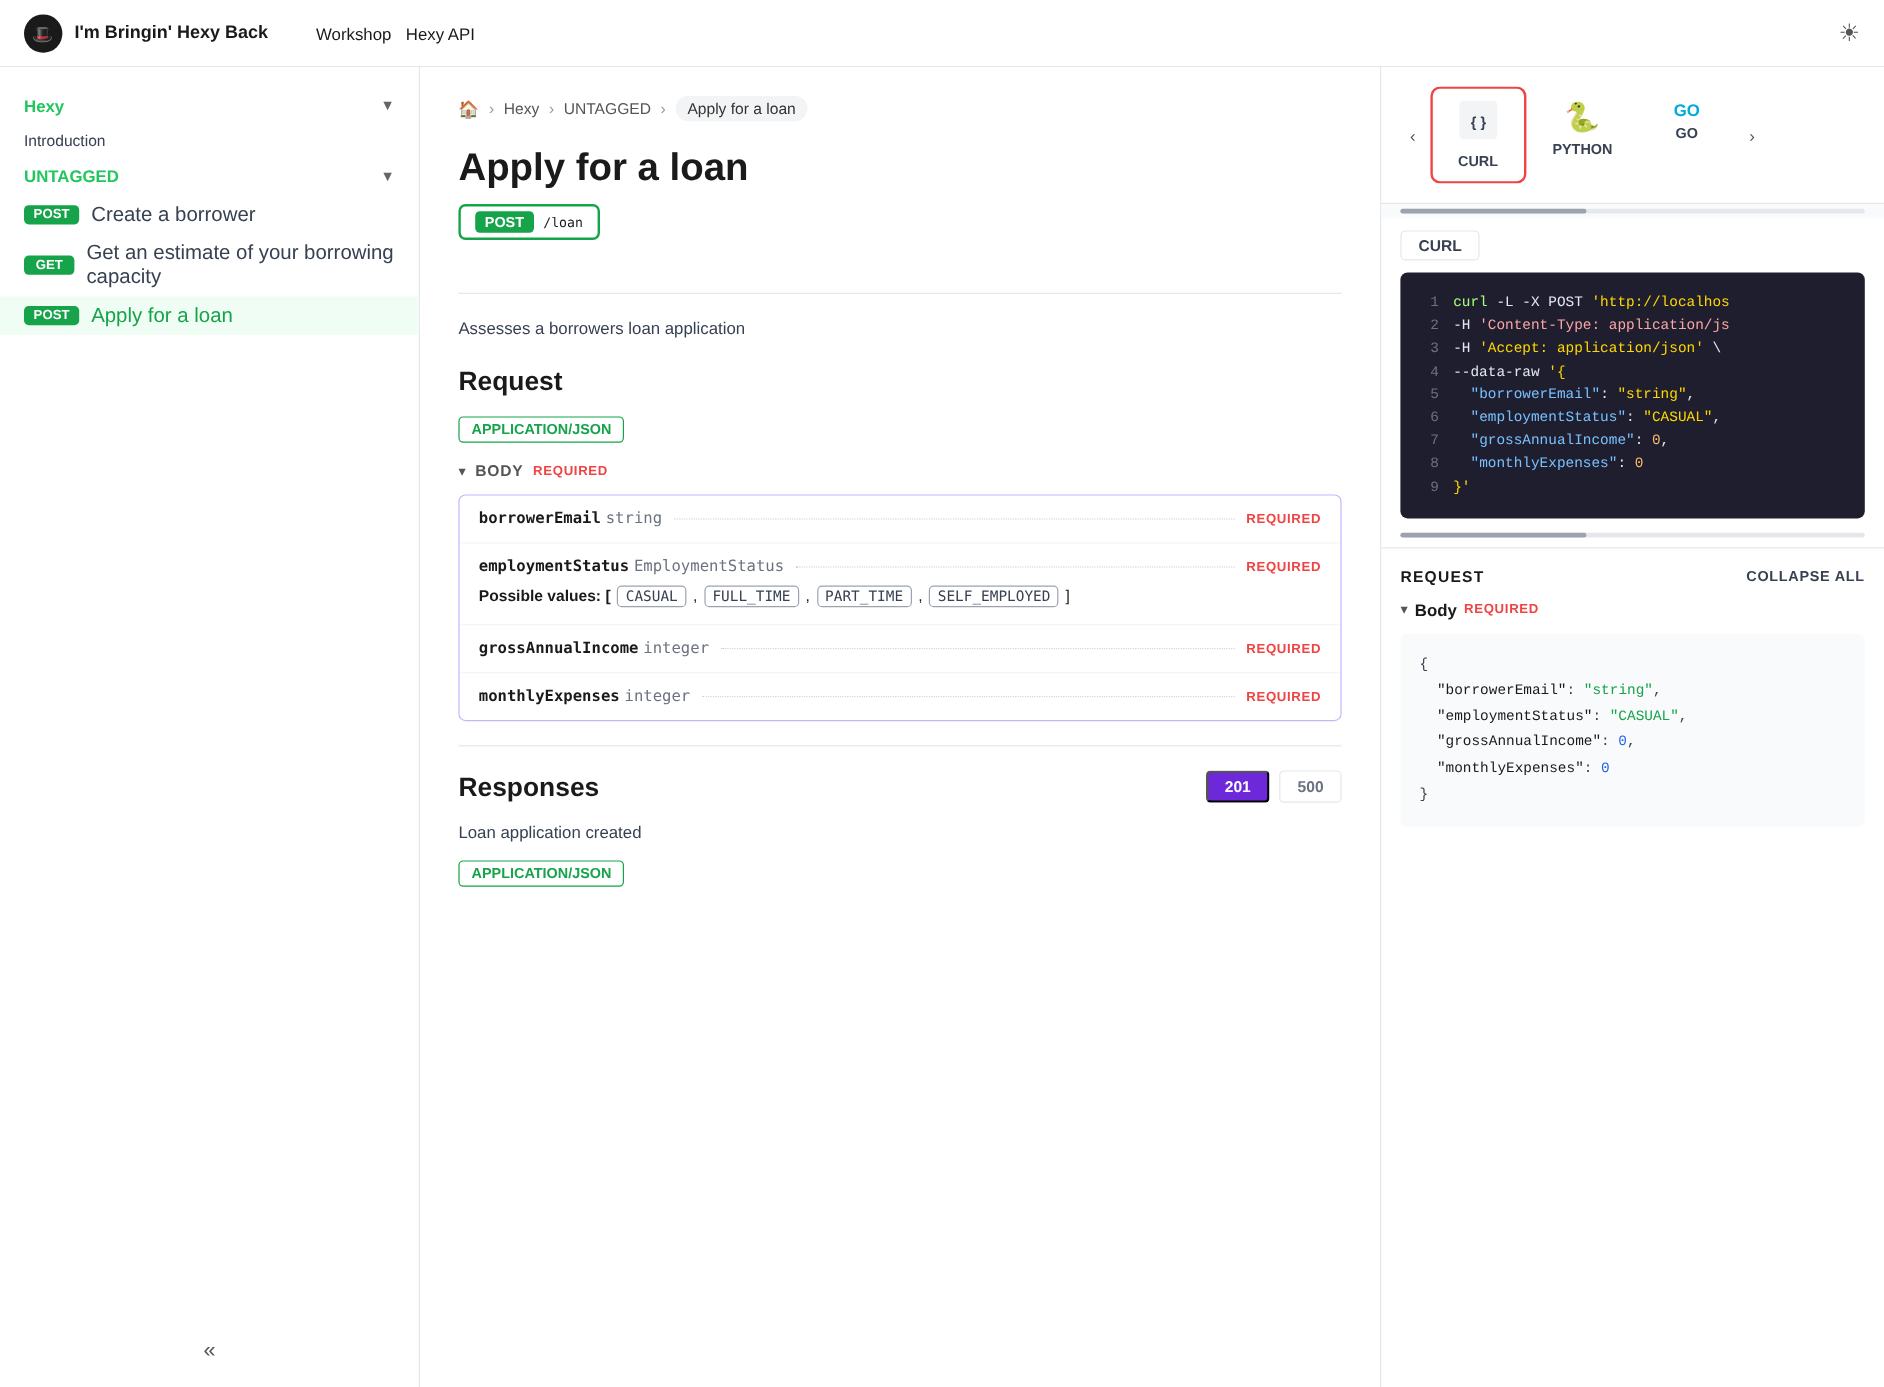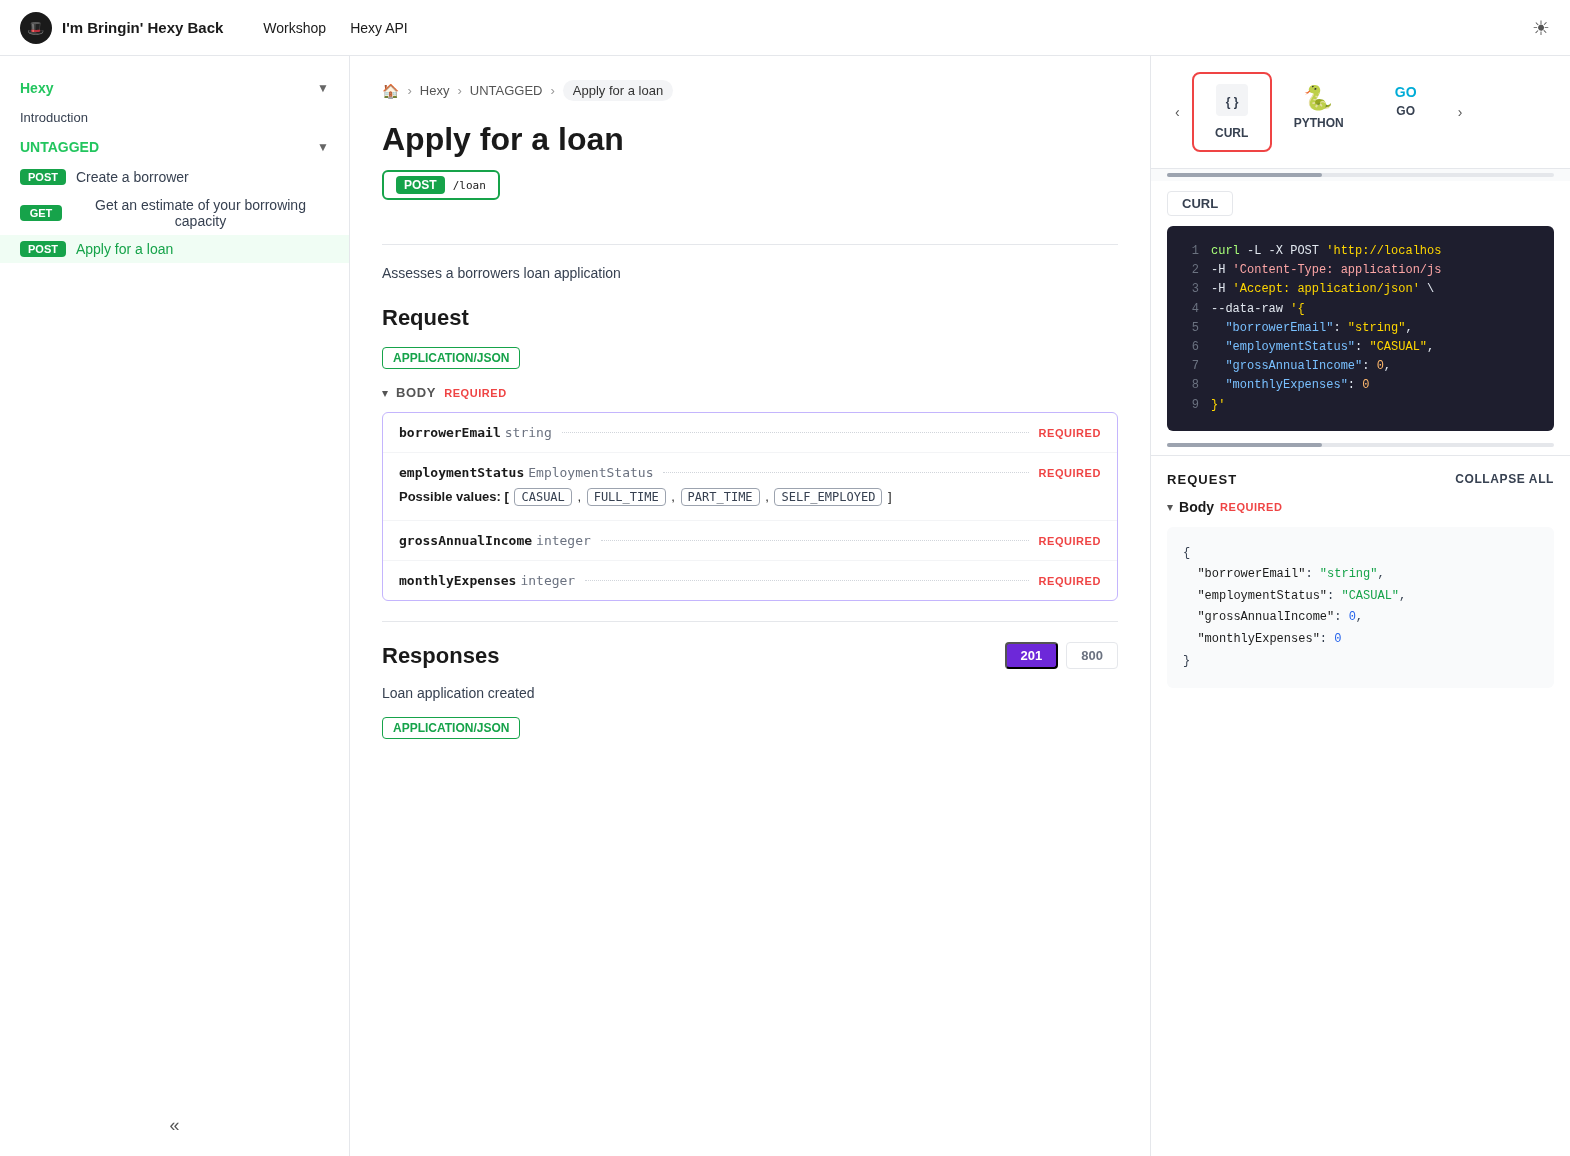--- a/index.html
+++ b/index.html
@@ -5,36 +5,36 @@
     * { box-sizing: border-box; margin: 0; padding: 0; }
     body { font-family: -apple-system, BlinkMacSystemFont, 'Segoe UI', sans-serif; font-size: 14px; background: #fff; color: #1a1a1a; height: 1156px; overflow: hidden; }
 
     
     .top-nav {
       display: flex; align-items: center; padding: 0 20px; height: 56px;
       border-bottom: 1px solid #e5e7eb; background: #fff;
     }
     .nav-logo { display: flex; align-items: center; gap: 10px; font-weight: 700; font-size: 15px; }
     .nav-logo-icon { width: 32px; height: 32px; background: #1a1a1a; border-radius: 50%; display: flex; align-items: center; justify-content: center; color: #fff; font-size: 14px; }
-    .nav-links { display: flex; gap: 24px; margin-left: 40px; }
+    .nav-links { display: flex; gap: 12px; margin-left: 40px; }
     .nav-link { font-size: 14px; font-weight: 500; color: #1a1a1a; cursor: pointer; text-decoration: none; }
     .nav-right { margin-left: auto; }
     .sun-icon { font-size: 20px; cursor: pointer; color: #555; }
 
     
     .layout { display: flex; height: calc(1156px - 56px); }
 
     
     .sidebar { width: 350px; min-width: 350px; border-right: 1px solid #e5e7eb; overflow-y: auto; padding: 16px 0; background: #fff; position: relative; }
     .sidebar-section-header { display: flex; align-items: center; justify-content: space-between; padding: 8px 20px; cursor: pointer; }
     .sidebar-section-title { font-size: 14px; font-weight: 600; color: #22c55e; }
     .sidebar-chevron { color: #666; font-size: 12px; }
     .sidebar-item { padding: 6px 20px; display: flex; align-items: center; gap: 10px; cursor: pointer; }
     .sidebar-item.active { background: #f0fdf4; }
-    .sidebar-item-text { font-size: 14px; color: #374151; text-align: center; }
+    .sidebar-item-text { font-size: 17px; color: #374151; }
     .sidebar-item.active .sidebar-item-text { color: #16a34a; font-weight: 500; }
     .method-badge { padding: 2px 8px; border-radius: 4px; font-size: 11px; font-weight: 700; color: #fff; min-width: 42px; text-align: center; }
     .method-badge.post { background: #16a34a; }
     .method-badge.get { background: #16a34a; }
     .sidebar-intro { padding: 6px 20px; font-size: 13px; color: #374151; cursor: pointer; }
     .sidebar-collapse-btn { position: absolute; bottom: 20px; left: 50%; transform: translateX(-50%); font-size: 18px; color: #555; cursor: pointer; }
 
     
     .main { flex: 1; overflow-y: auto; padding: 24px 32px; background: #fff; }
 
@@ -257,21 +257,21 @@
       </div>
     </div>
 
     <hr class="divider">
 
     
     <div class="responses-header">
       <h2 class="responses-title">Responses</h2>
       <div class="response-codes">
         <button class="response-code active-201">201</button>
-        <button class="response-code inactive-500">800</button>
+        <button class="response-code inactive-500">500</button>
       </div>
     </div>
     <p class="response-desc">Loan application created</p>
     <div class="content-type-badge">APPLICATION/JSON</div>
   </main>
 
   <aside class="right-panel">
 
     <div class="code-lang-selector">
       <div class="lang-tabs">

